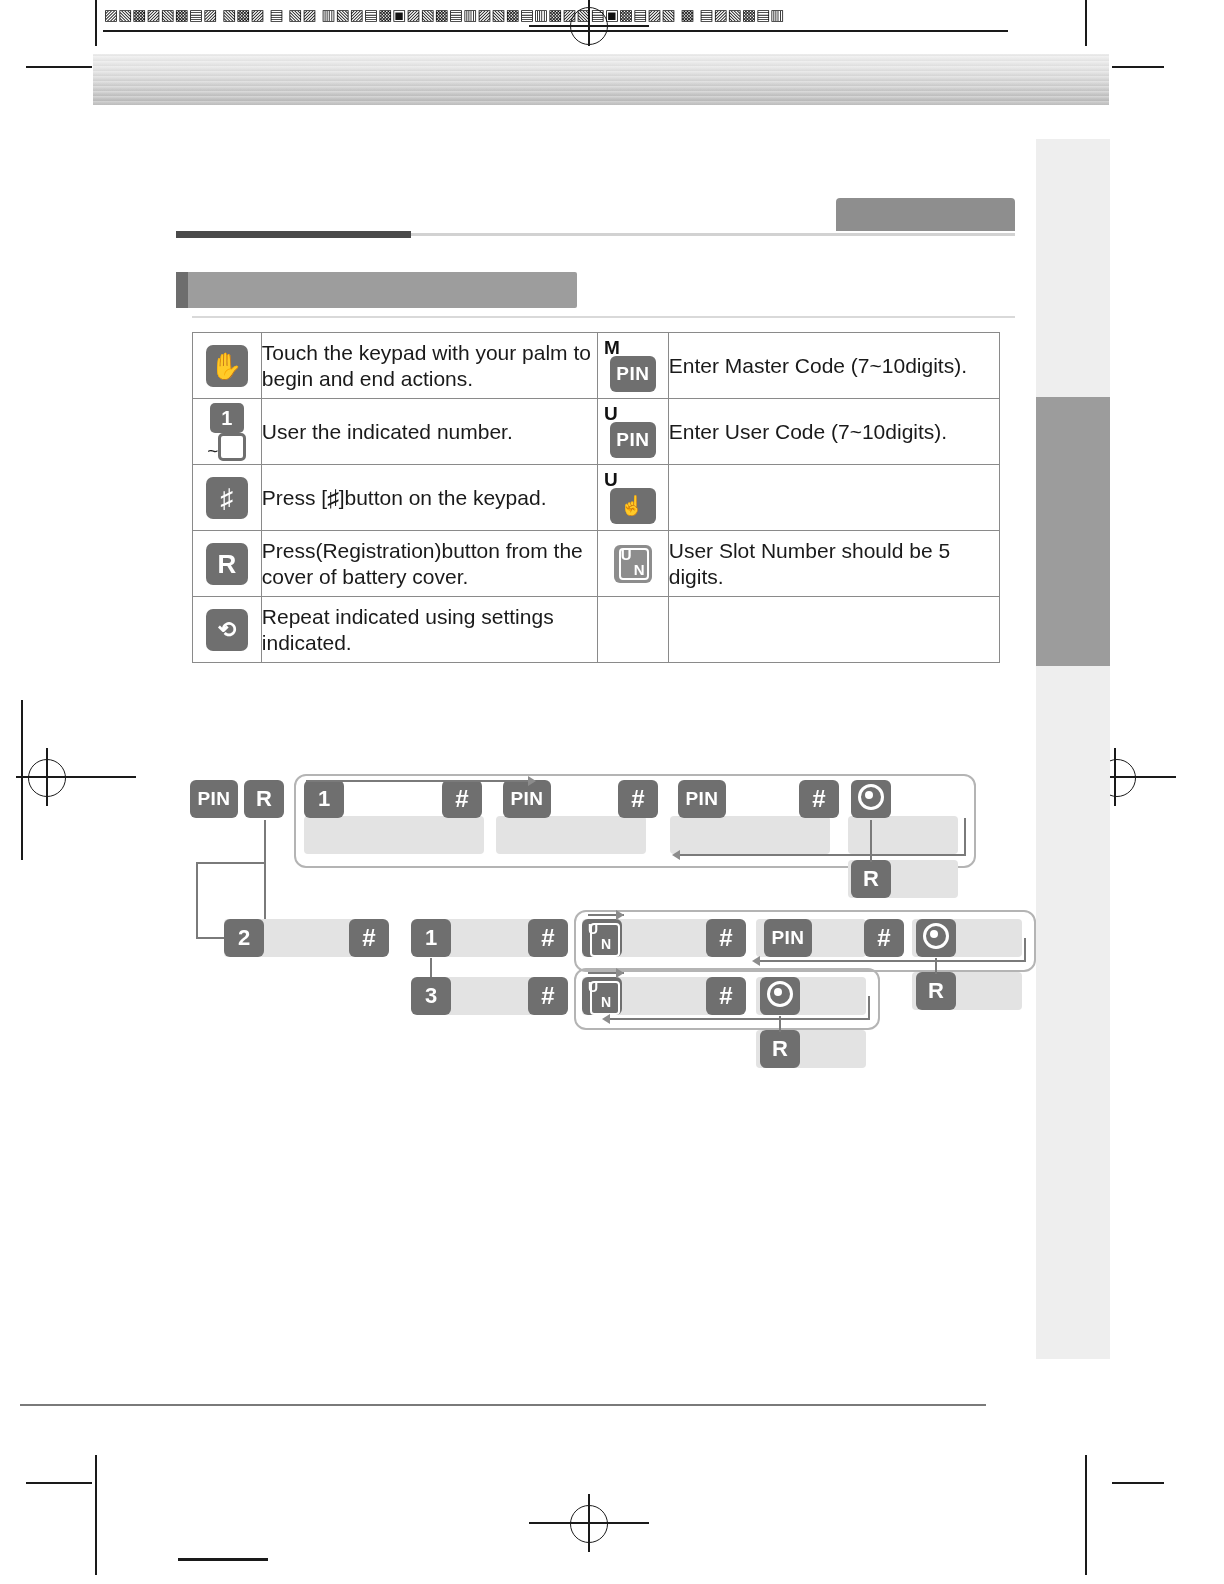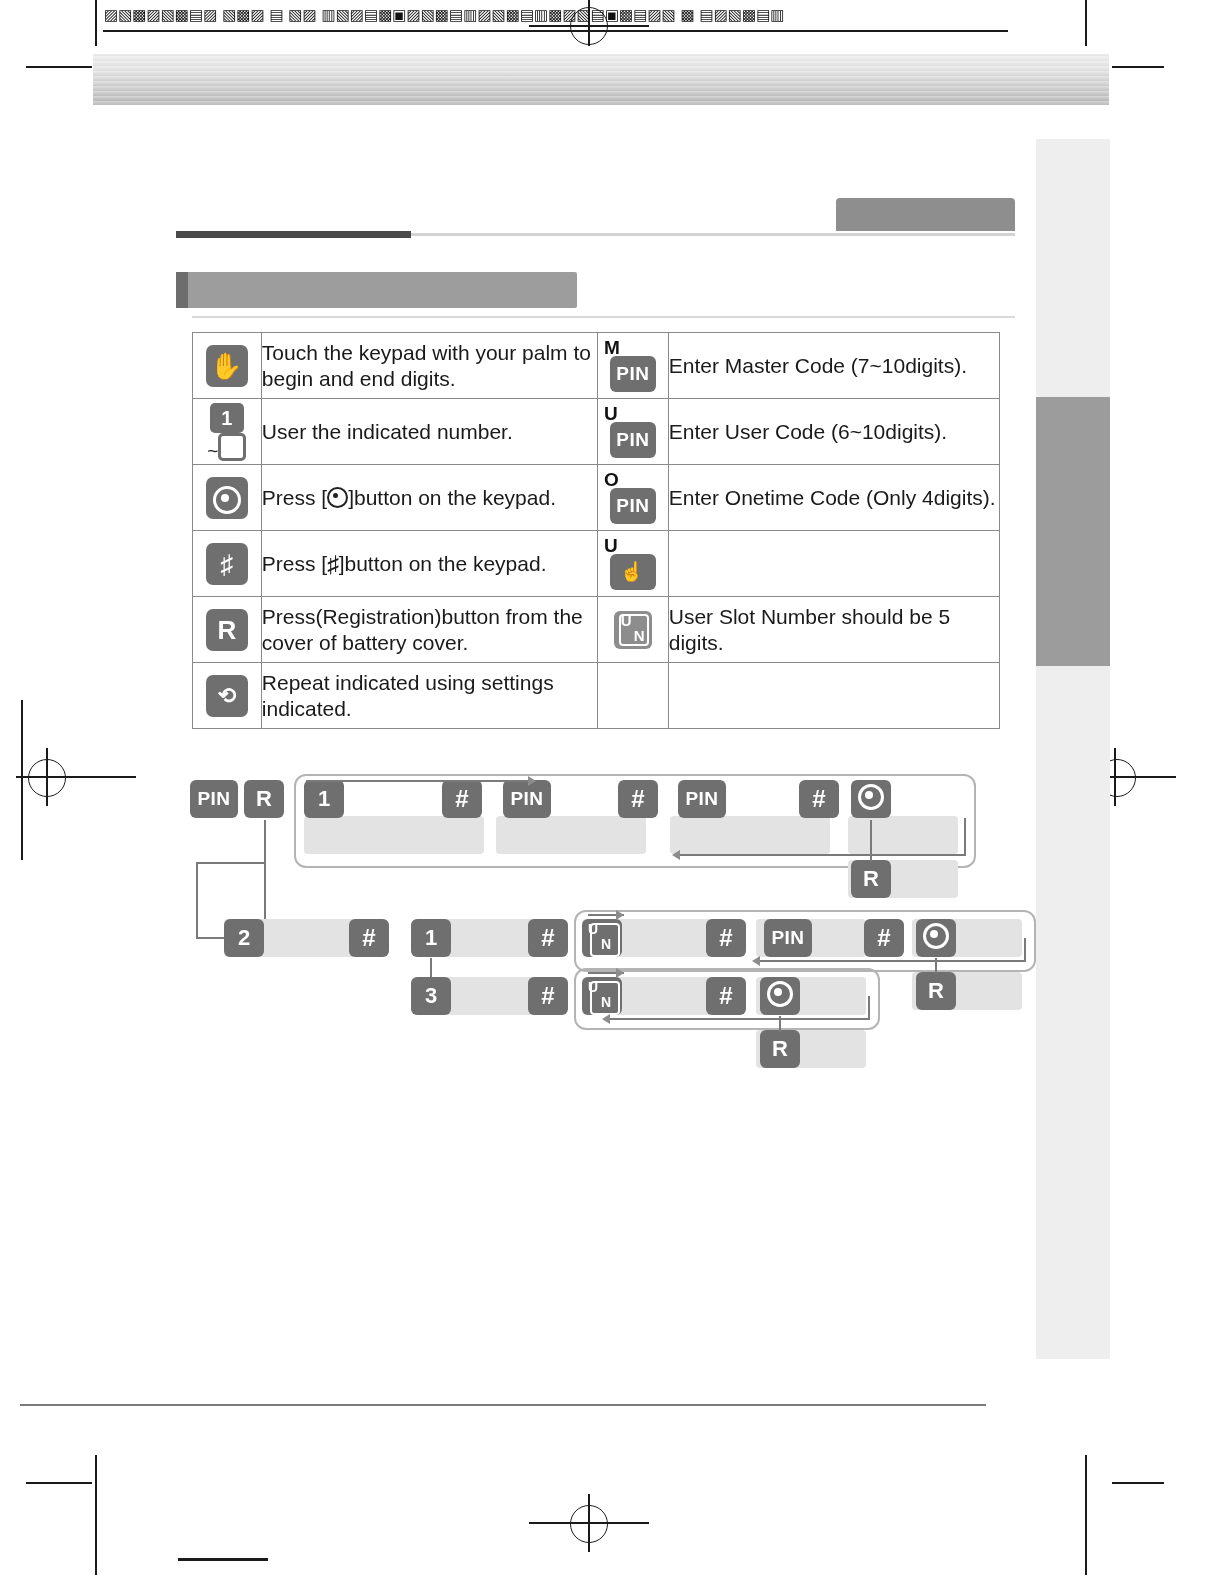--- a/index.html
+++ b/index.html
@@ -129,51 +129,40 @@
 <div id="subtitle-bar"></div>
 <div id="subtitle-accent"></div>
 <div id="subtitle-rule"></div>
 
 <table id="legend">
   <tbody>
       <tr class="lrow">
     <td class="icon-cell">
       <span class="gbox">✋</span>
     </td>
-    <td class="text-cell w1">Touch the keypad with your palm to begin and end digits.</td>
+    <td class="text-cell w1">Touch the keypad with your palm to begin and end actions.</td>
     <td class="icon-cell2">
       <span class="sup">M</span>
       <span class="pinbox">PIN</span>
     </td>
     <td class="text-cell text-cell2">Enter Master Code (7~10digits).</td>
   </tr>
   <tr class="lrow">
     <td class="icon-cell">
       <span class="numstack">
         <span class="n1">1</span><br>
         <span class="tilde">~</span><span class="n2"></span>
       </span>
     </td>
     <td class="text-cell w1">User the indicated number.</td>
     <td class="icon-cell2">
       <span class="sup">U</span>
       <span class="pinbox">PIN</span>
     </td>
-    <td class="text-cell text-cell2">Enter User Code (6~10digits).</td>
-  </tr>
-  <tr class="lrow">
-    <td class="icon-cell">
-      <span class="gbox"><span class="circ-ic"></span></span>
-    </td>
-    <td class="text-cell w1">Press [<span class="circ-dark"></span>]button on the keypad.</td>
-    <td class="icon-cell2">
-      <span class="sup">O</span>
-      <span class="pinbox">PIN</span>
-    </td>
-    <td class="text-cell text-cell2">Enter Onetime Code (Only 4digits).</td>
+    <td class="text-cell text-cell2">Enter User Code (7~10digits).</td>
   </tr>
   <tr class="lrow">
     <td class="icon-cell">
       <span class="gbox">♯</span>
     </td>
     <td class="text-cell w1">Press [<span class="hash-dark">♯</span>]button on the keypad.</td>
     <td class="icon-cell2">
       <span class="sup">U</span>
       <span class="pinbox">☝</span>
     </td>

